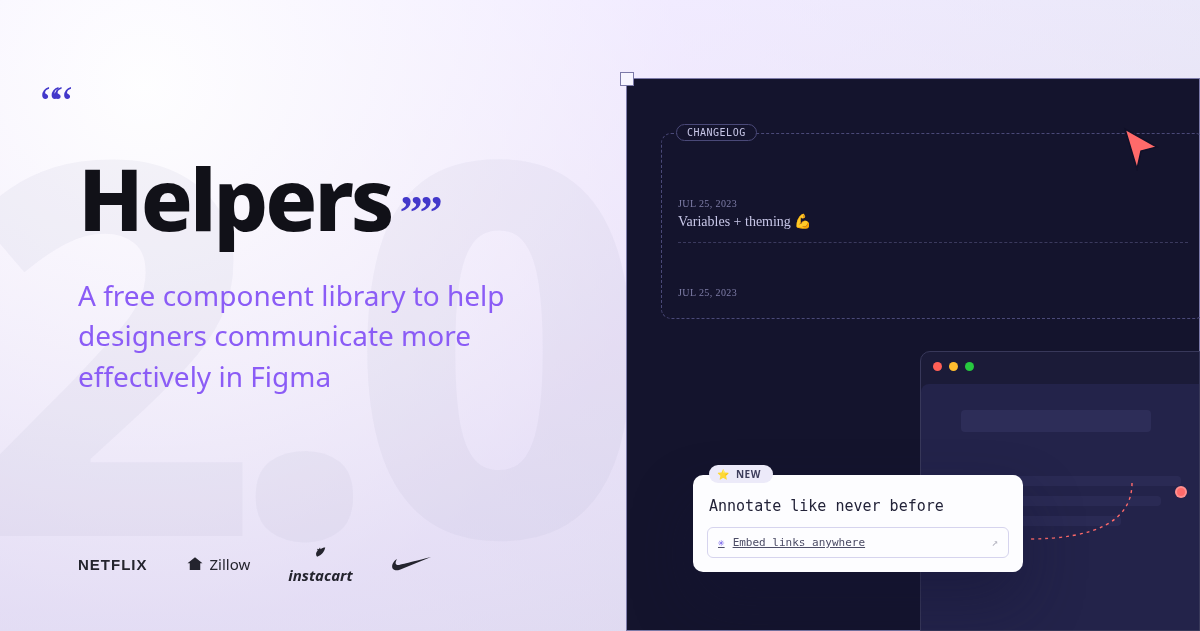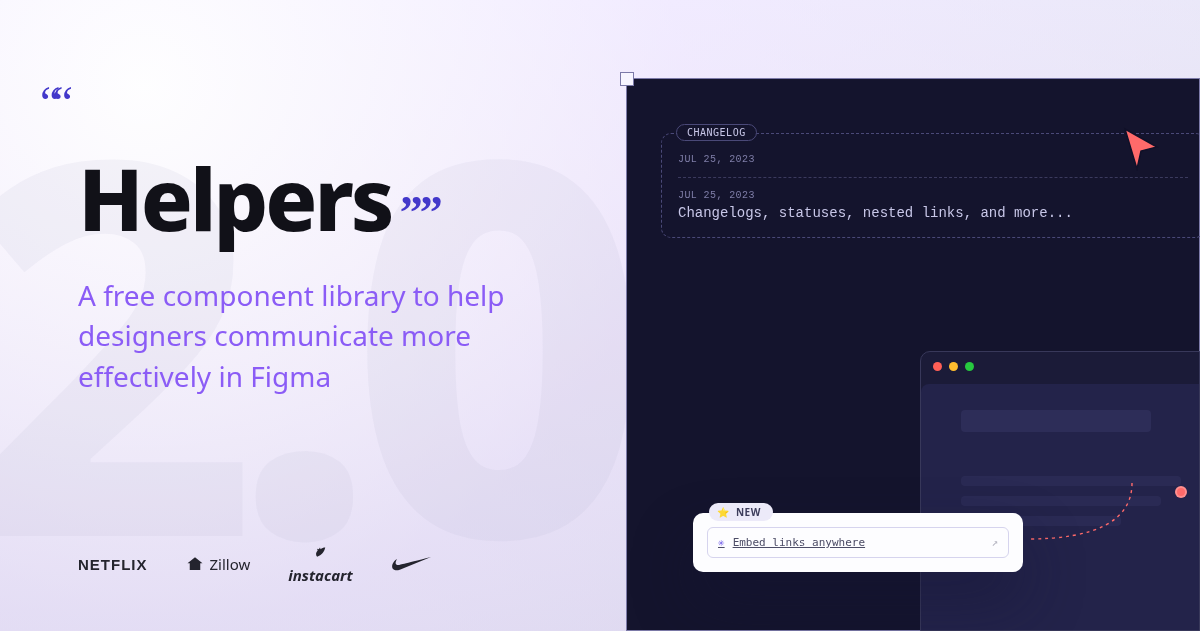--- a/index.html
+++ b/index.html
@@ -97,21 +97,21 @@
     top: -10px; left: 14px;
     background: #14142d;
     border: 1px solid #4a4978;
     border-radius: 999px;
     padding: 2px 10px;
     font-family: ui-monospace, Menlo, Consolas, monospace;
     font-size: 10px;
     letter-spacing: 0.5px;
     color: #c8c7e8;
   }
-  .log-entry { font-family: Liberation Mono, monospace; font-size: 14px; }
+  .log-entry { font-family: Liberation Serif, serif; font-size: 14px; margin-top: 44px; }
   .log-date { font-size: 10px; color:#7f7ea8; letter-spacing:0.4px; margin-bottom: 4px; }
   .log-rule { border:none; border-top:1px dashed #3b3a5e; margin: 12px 0; }
 
   
   .cursor {
     position: absolute;
     right: 38px; top: 48px;
   }
 
   
@@ -230,25 +230,25 @@
   </span>
 </div>
 
 <div class="canvas">
   <div class="sel-handle"></div>
 
   <div class="changelog">
     <div class="pill">CHANGELOG</div>
     <div class="log-entry">
       <div class="log-date">JUL 25, 2023</div>
+      <div>Variables + theming 💪</div>
     </div>
     <hr class="log-rule">
     <div class="log-entry">
       <div class="log-date">JUL 25, 2023</div>
-      <div>Changelogs, statuses, nested links, and more...</div>
     </div>
   </div>
 
   <div class="cursor">
     <svg width="40" height="44" viewBox="0 0 40 44">
       <path d="M4 2 L36 20 L20 24 L16 42 Z" fill="#ff6a6a" stroke="#101028" stroke-width="1.5"></path>
     </svg>
   </div>
 
   <div class="browser">
@@ -272,20 +272,21 @@
 
   <svg class="leader" width="574" height="553" style="left:0;top:0">
     <path d="M 505 404 Q 505 460 400 460" stroke="#ff6a6a" stroke-width="1.4" fill="none" stroke-dasharray="3 4"></path>
   </svg>
 
   <div class="anno">
     <div class="anno-badge">
       <span>⭐</span>
       <span>NEW</span>
     </div>
+    <div class="anno-title">Annotate like never before</div>
     <div class="anno-link">
       <span class="lnk">
         <span class="spark-icon">✳</span>
         <span>Embed links anywhere</span>
       </span>
       <span class="arrow">↗</span>
     </div>
   </div>
 </div>
 

